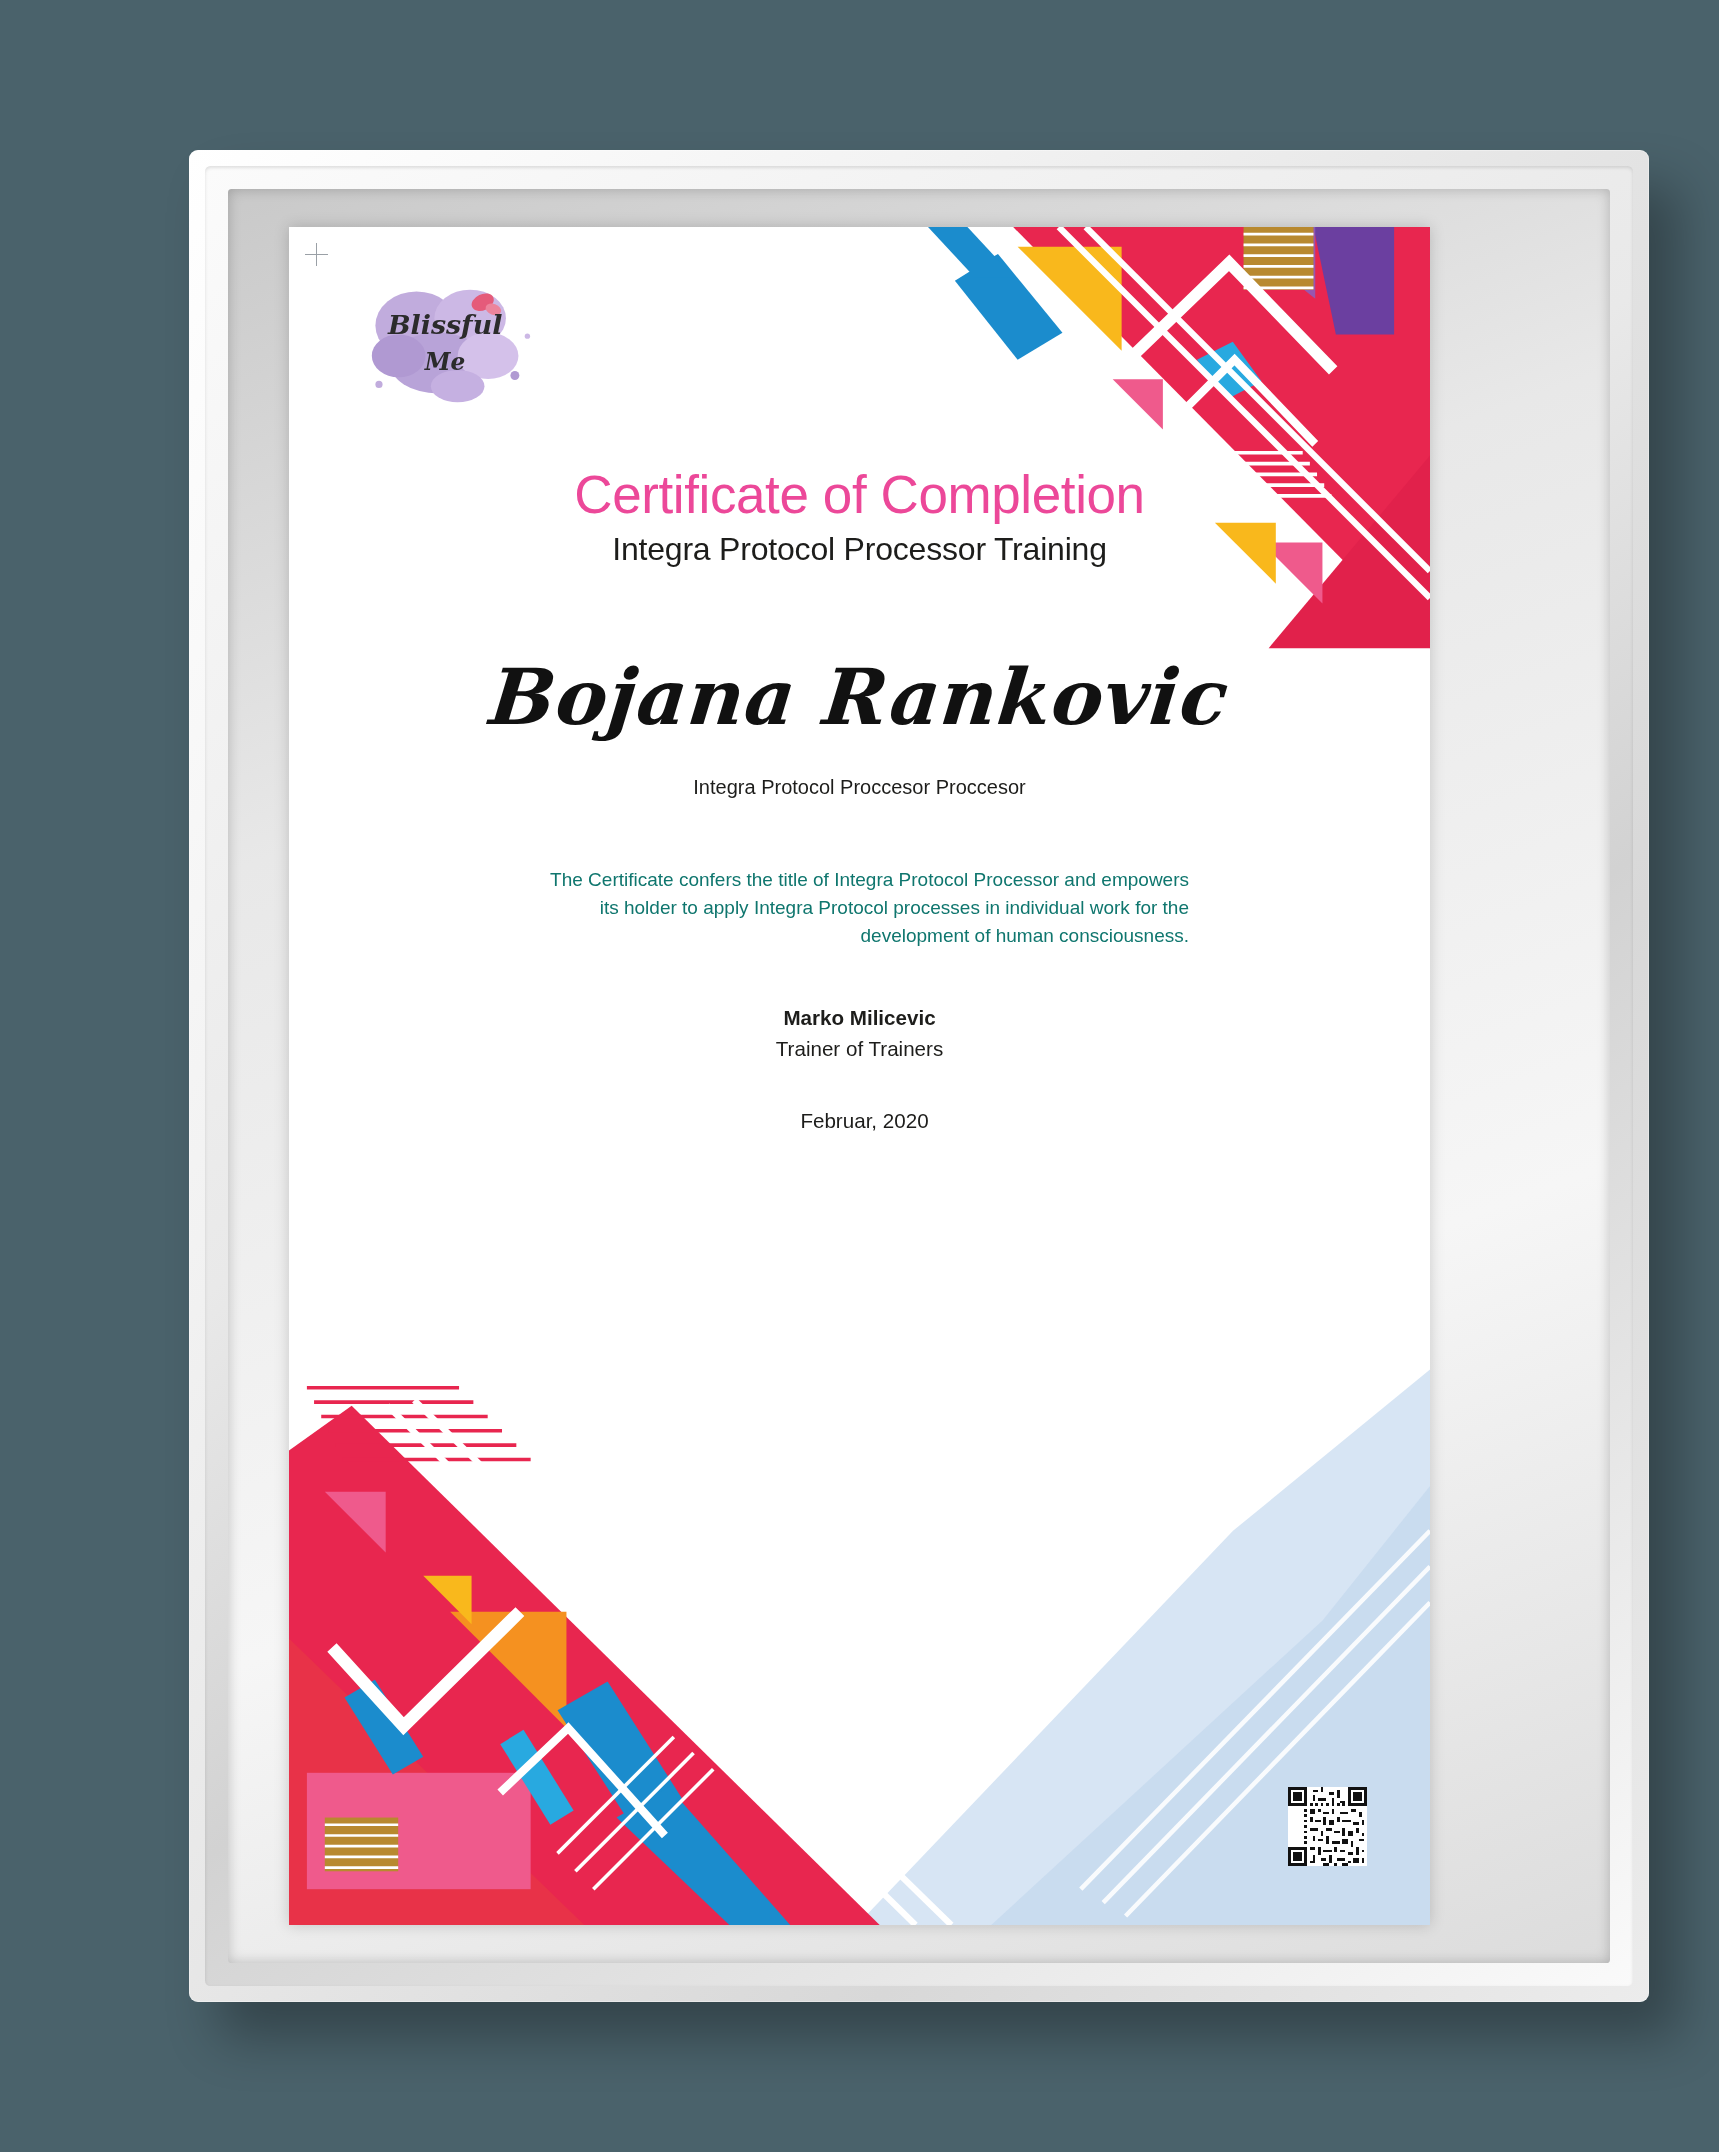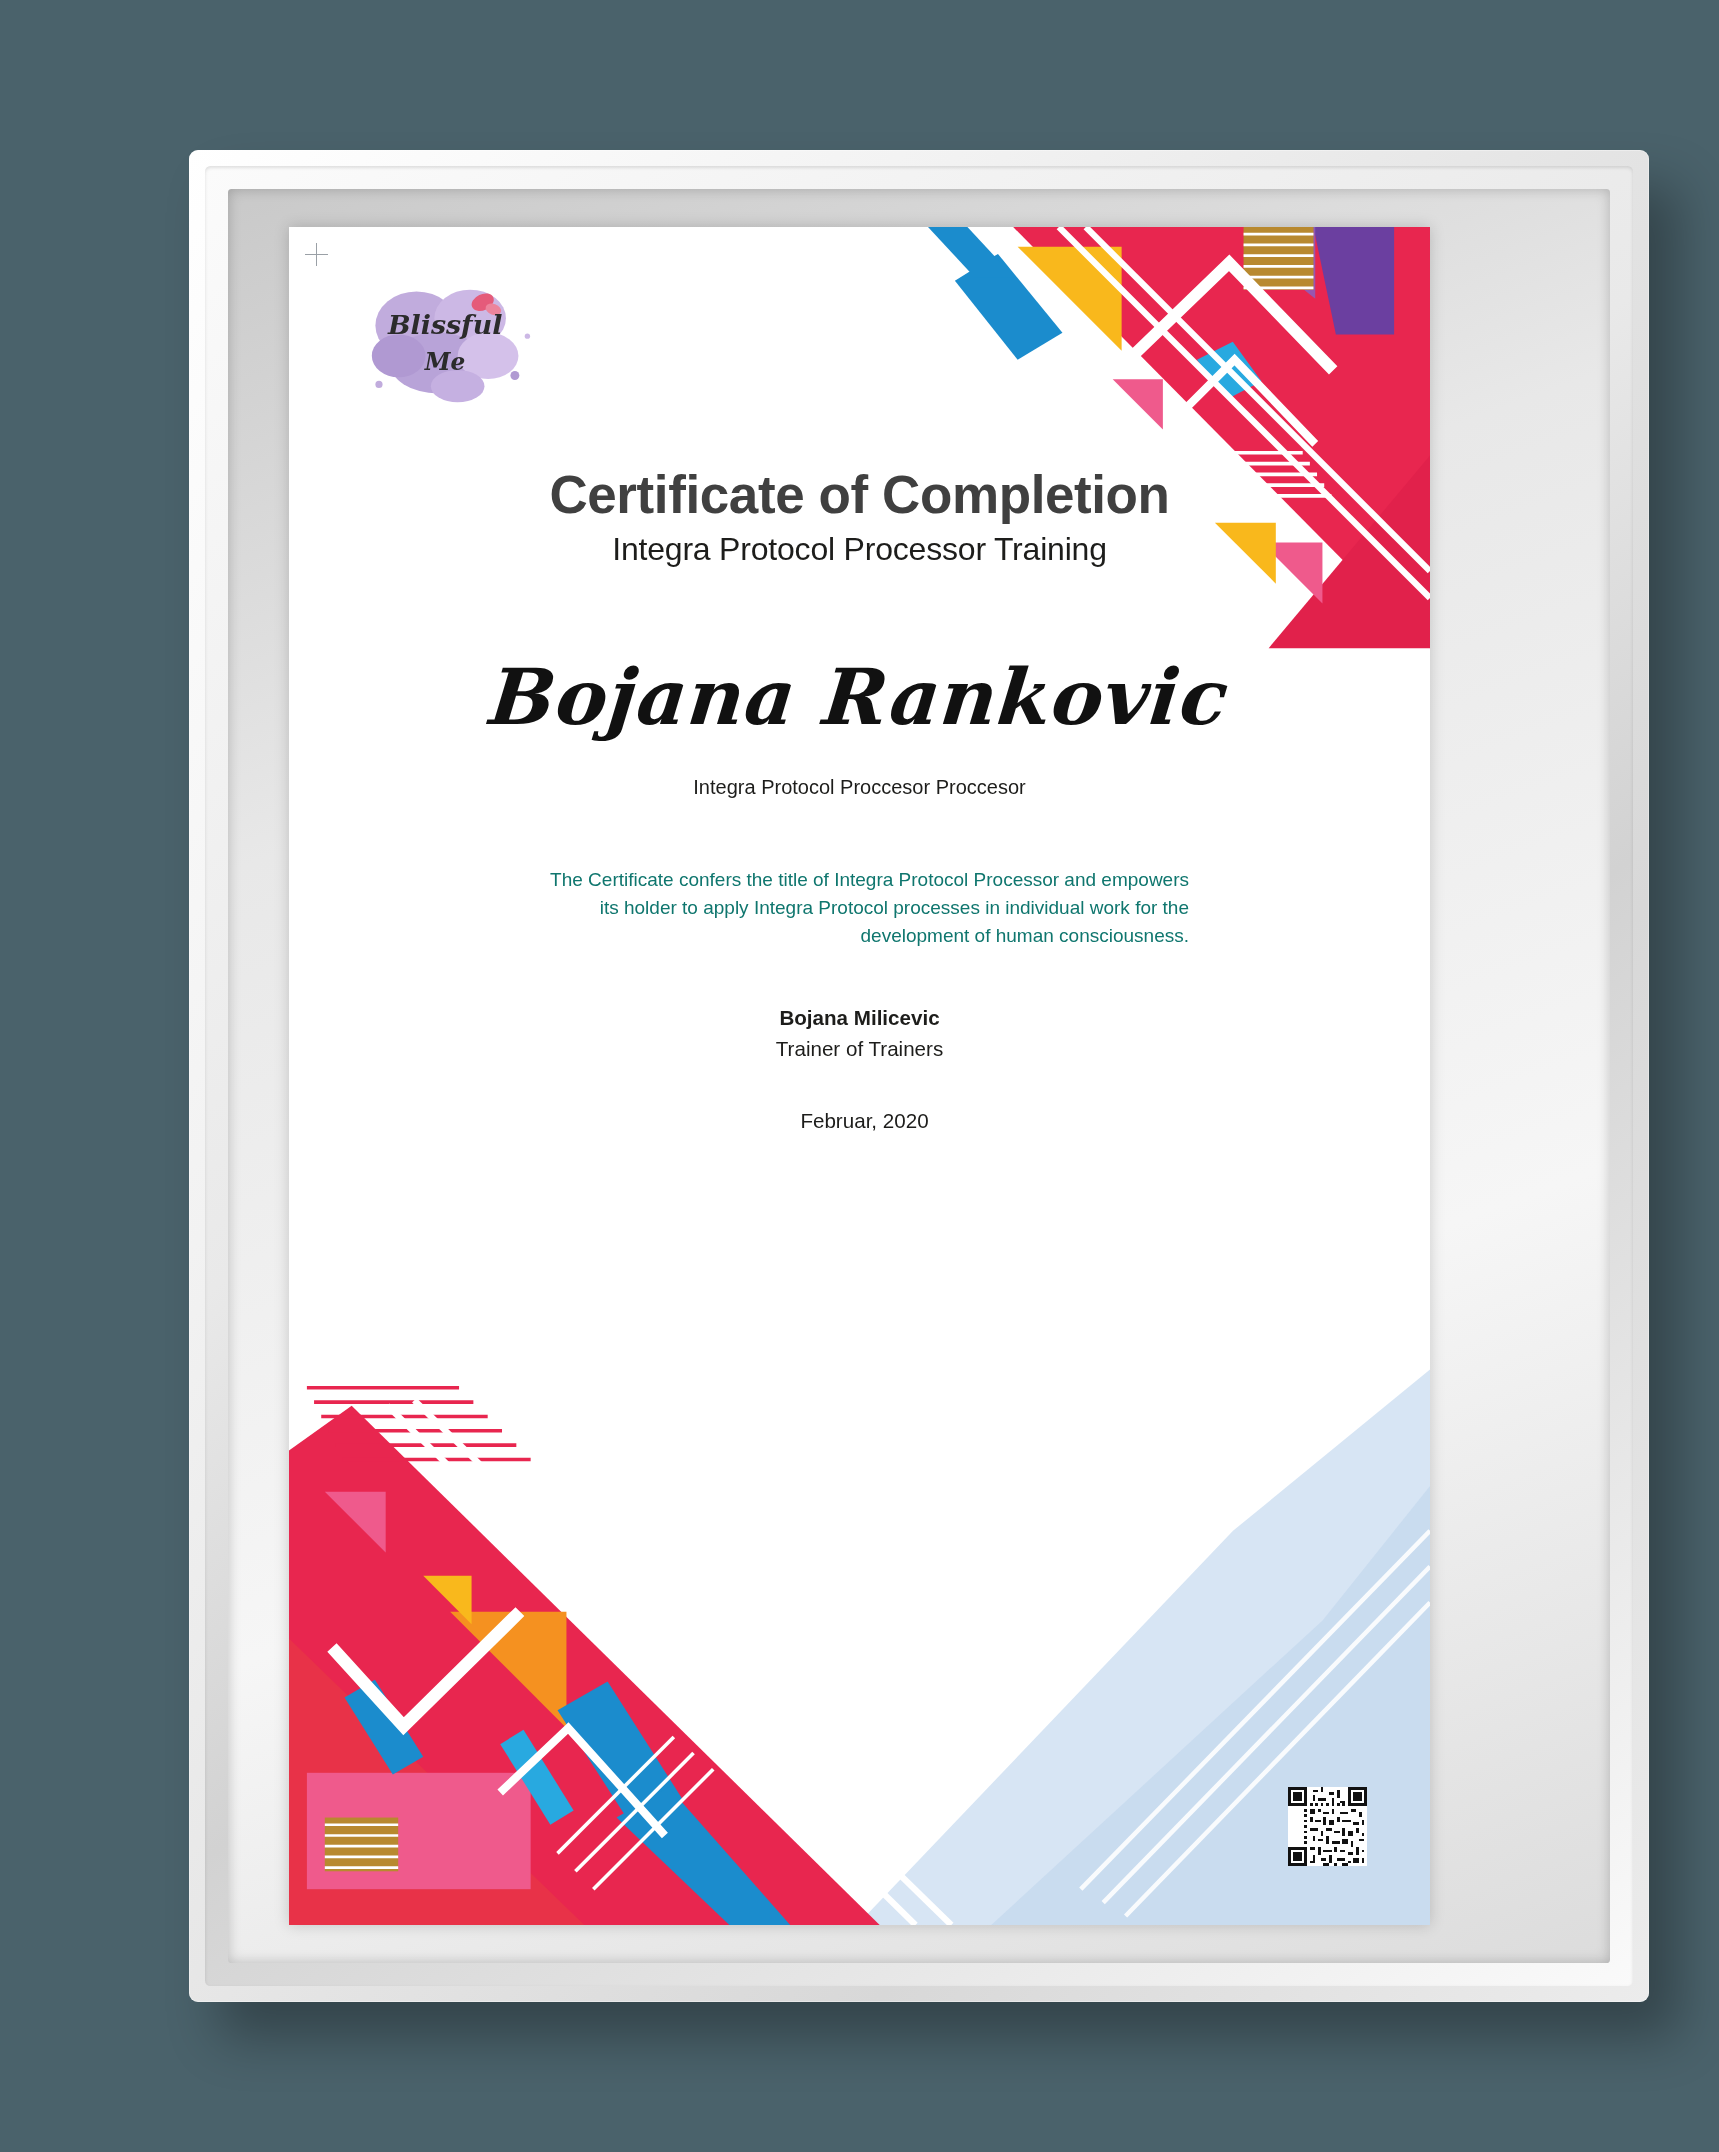--- a/index.html
+++ b/index.html
@@ -89,22 +89,22 @@
   }
 
   #title-block {
     position: absolute;
     left: 0; right: 0;
     top: 240px;
     text-align: center;
   }
   #cert-title {
     font-size: 53px;
-    font-weight: 700;
-    color: #404040;
+    font-weight: 400;
+    color: #ec4899;
     letter-spacing: -0.4px;
     line-height: 1.05;
   }
   #cert-subtitle {
     margin-top: 8px;
     font-size: 32px;
     font-weight: 400;
     color: #1d1d1b;
     letter-spacing: -0.2px;
   }
@@ -339,21 +339,21 @@
 
       <div id="recipient-name">Bojana Rankovic</div>
 
       <div id="completion-lines">
         <div>Integra Protocol Proccesor Proccesor</div>
       </div>
 
       <div id="body-paragraph">The Certificate confers the title of Integra Protocol Processor and empowers its holder to apply Integra Protocol processes in individual work for the development of human consciousness.</div>
 
       <div id="signer-block">
-        <div id="signer-name">Bojana Milicevic</div>
+        <div id="signer-name">Marko Milicevic</div>
         <div id="signer-role">Trainer of Trainers</div>
       </div>
 
       <div id="date-line">Februar, 2020</div>
 
       <svg id="qr-code" viewBox="0 0 29 29" shape-rendering="crispEdges">
         <rect width="29" height="29" fill="#ffffff"></rect>
         <g fill="#111111">
 
           <rect x="0" y="0" width="7" height="1"></rect>

